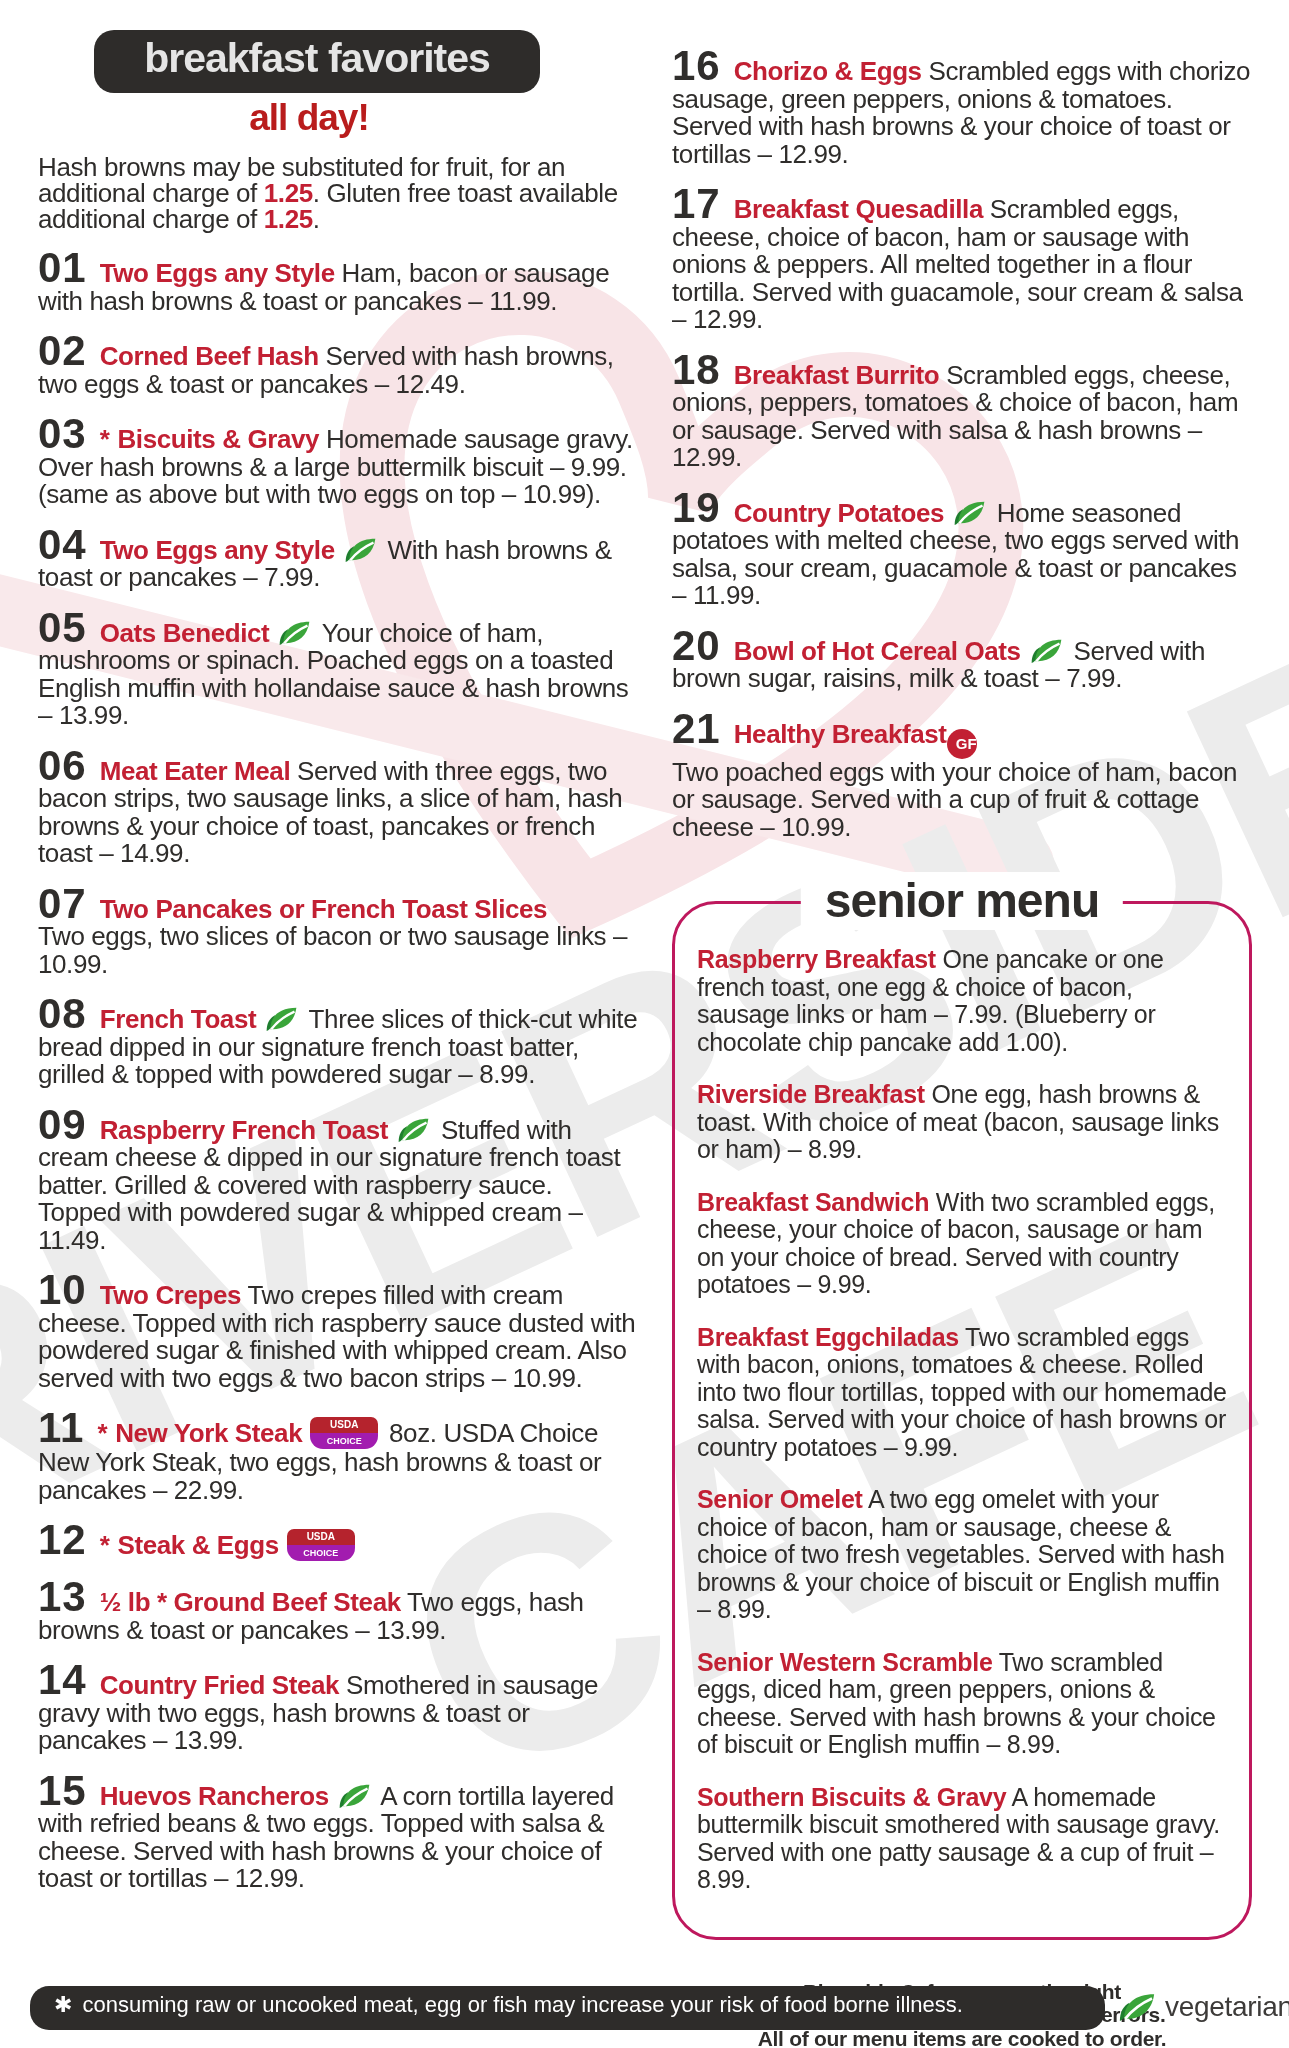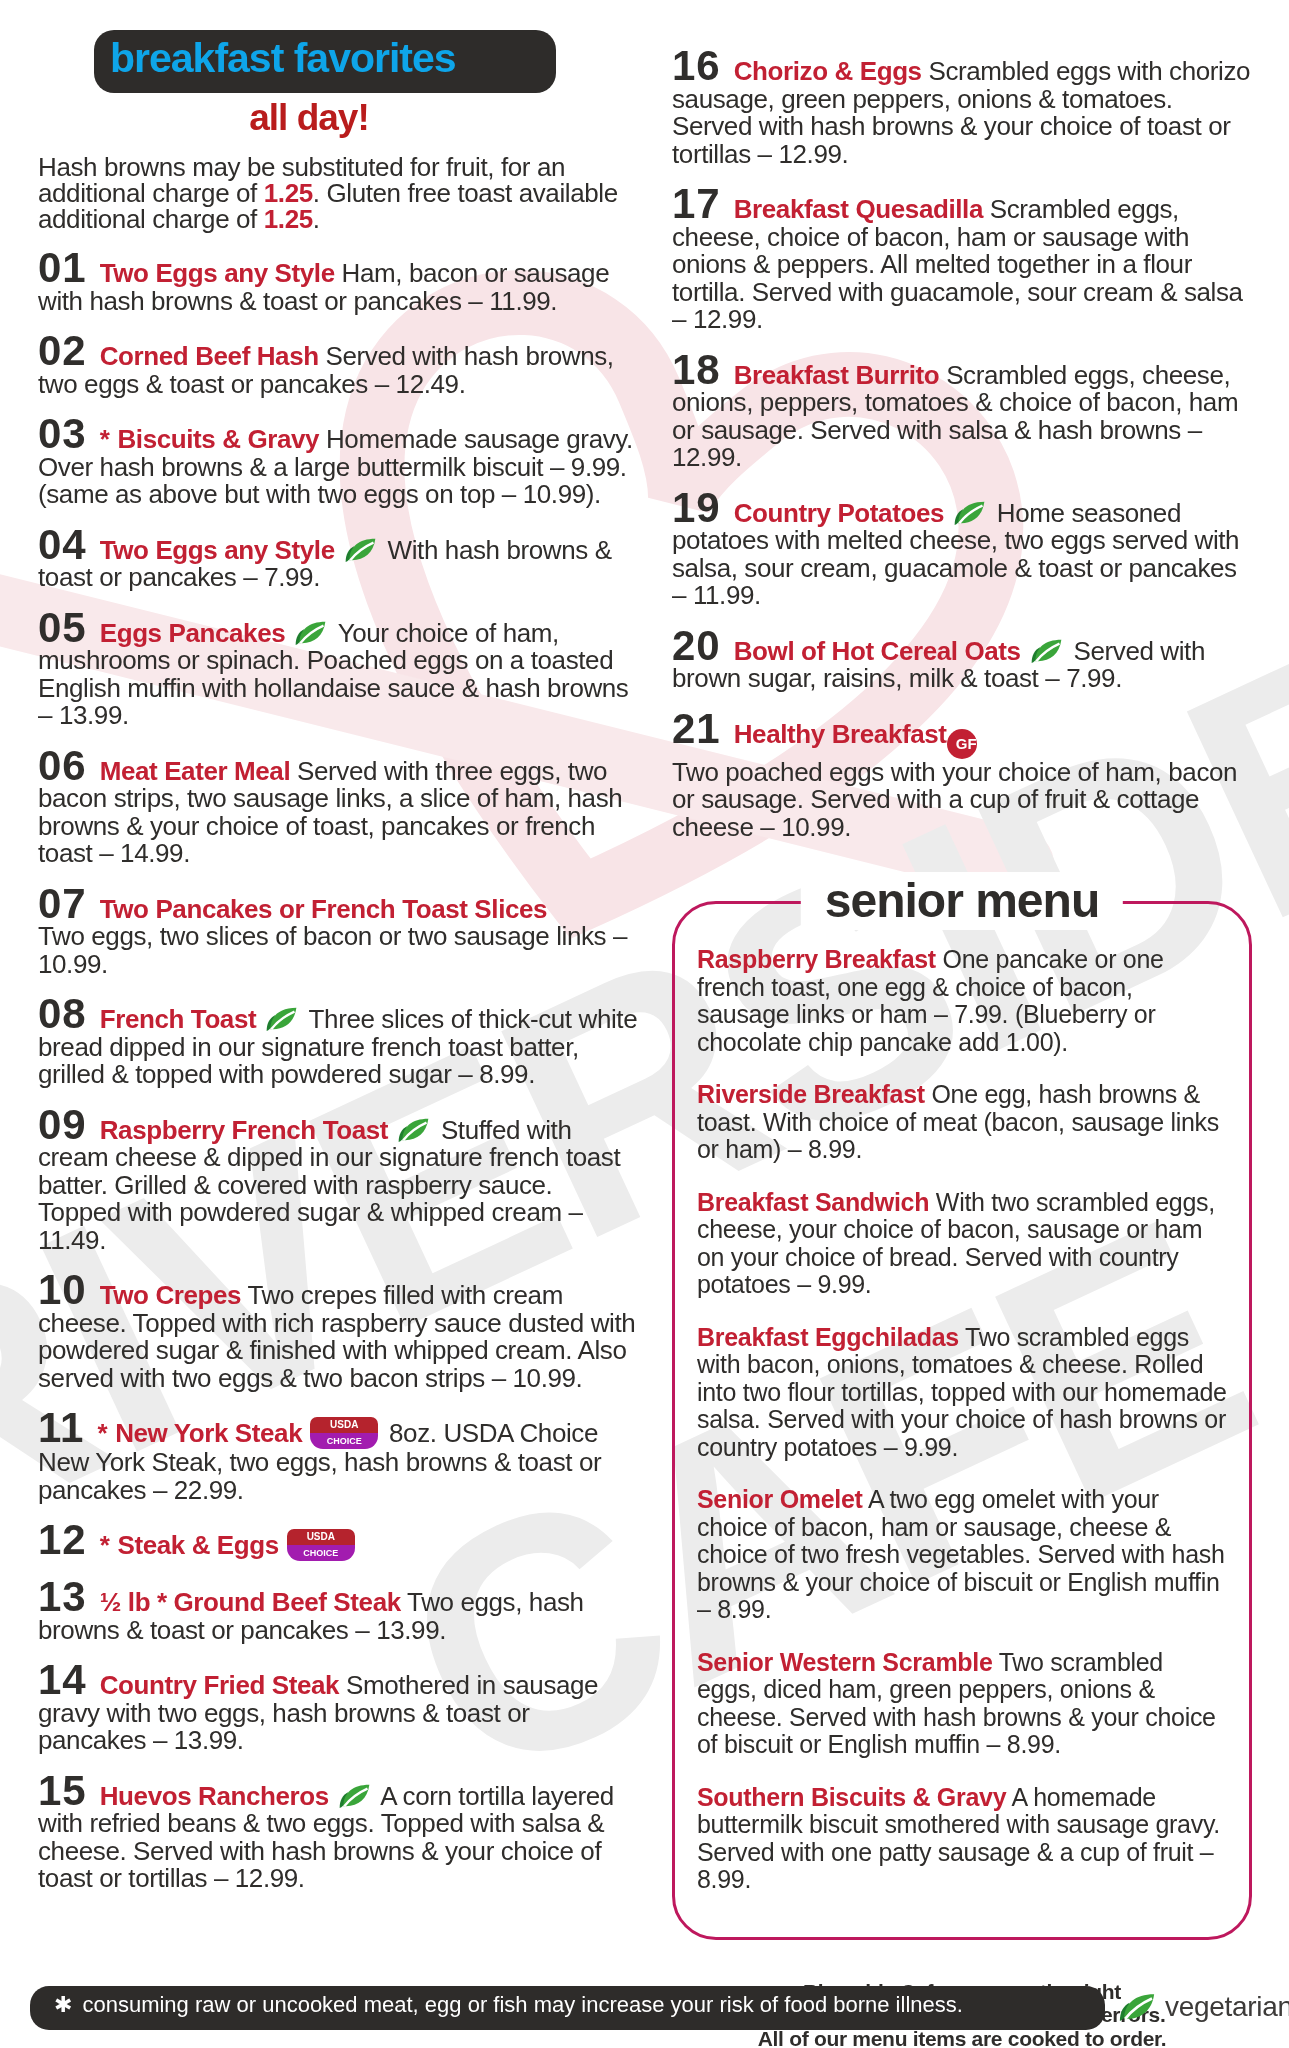--- a/index.html
+++ b/index.html
@@ -11,22 +11,22 @@
   .wm-1{font-size:330px;left:-140px;top:1290px;transform:rotate(-25deg);}
   .wm-2{font-size:330px;left:430px;top:1520px;transform:rotate(-25deg);}
   .heart-wm{position:absolute;left:250px;top:190px;width:810px;height:820px;z-index:0;transform:rotate(14deg);}
   .pink-band{position:absolute;left:-70px;top:700px;width:1140px;height:70px;background:#f9e9eb;
              border-radius:40px;transform:rotate(14deg);z-index:0;}
   
   .col{position:absolute;top:30px;z-index:2;}
   .col-left{left:38px;width:602px;}
   .col-right{left:672px;width:580px;}
   
-  .badge{width:430px;margin-left:56px;background:#2e2c2a;color:#0ea5e9;font-weight:bold;
-         font-size:41px;border-radius:20px;padding:5px 16px 11px;letter-spacing:-1px;}
+  .badge{width:430px;margin-left:56px;background:#2e2c2a;color:#e5e5e5;font-weight:bold;
+         font-size:41px;text-align:center;border-radius:20px;padding:5px 8px 11px;letter-spacing:-1px;}
   .allday{width:430px;margin-left:56px;text-align:center;color:#b91c1c;font-weight:bold;
           font-size:37px;margin-top:4px;letter-spacing:-1px;}
   .intro{font-size:26px;line-height:26px;margin:15px 0 0;letter-spacing:-0.4px;}
   .red{color:#c22033;font-weight:bold;}
   
   .item{font-size:26px;line-height:27.5px;margin:22px 0 0;letter-spacing:-0.4px;}
   .num{display:inline-block;font-size:42px;line-height:27px;font-weight:bold;color:#302e2c;
        margin-right:13px;letter-spacing:1px;}
   .ast{color:#c22033;font-weight:bold;margin-right:8px;}
   .title{color:#c22033;font-weight:bold;}
@@ -75,21 +75,21 @@
     <p class="intro" id="intro"><span>Hash browns may be substituted for fruit, for an additional charge of </span><span class="red">1.25</span><span>. Gluten free toast available additional charge of </span><span class="red">1.25</span><span>.</span></p>
     <div id="items-left">
         <p class="item"><span class="num">01</span><span class="title">Two Eggs any Style</span> <span class="desc">Ham, bacon or sausage with hash browns &amp; toast or pancakes – 11.99.</span></p>
         <p class="item"><span class="num">02</span><span class="title">Corned Beef Hash</span> <span class="desc">Served with hash browns, two eggs &amp; toast or pancakes – 12.49.</span></p>
         <p class="item"><span class="num">03</span><span class="ast">*</span><span class="title">Biscuits &amp; Gravy</span> <span class="desc">Homemade sausage gravy. Over hash browns &amp; a large buttermilk biscuit – 9.99. (same as above but with two eggs on top – 10.99).</span></p>
         <p class="item"><span class="num">04</span><span class="title">Two Eggs any Style</span><span class="leaf"><svg viewBox="0 0 34 28" width="100%" height="100%">
               <path d="M1 27 C1 19 4 13 10 10 C9 19 6 25 1 27 Z" fill="#1e7e2e"></path>
               <path d="M5 25 C5 11 15 2 33 2 C31 17 21 25 8 25 Z" fill="#3aa53a"></path>
               <path d="M6 25 C13 16 22 10 31 6" stroke="#ffffff" stroke-width="2.6" fill="none"></path>
             </svg></span> <span class="desc">With hash browns &amp; toast or pancakes – 7.99.</span></p>
-        <p class="item"><span class="num">05</span><span class="title">Eggs Pancakes</span><span class="leaf"><svg viewBox="0 0 34 28" width="100%" height="100%">
+        <p class="item"><span class="num">05</span><span class="title">Oats Benedict</span><span class="leaf"><svg viewBox="0 0 34 28" width="100%" height="100%">
               <path d="M1 27 C1 19 4 13 10 10 C9 19 6 25 1 27 Z" fill="#1e7e2e"></path>
               <path d="M5 25 C5 11 15 2 33 2 C31 17 21 25 8 25 Z" fill="#3aa53a"></path>
               <path d="M6 25 C13 16 22 10 31 6" stroke="#ffffff" stroke-width="2.6" fill="none"></path>
             </svg></span> <span class="desc">Your choice of ham, mushrooms or spinach. Poached eggs on a toasted English muffin with hollandaise sauce &amp; hash browns – 13.99.</span></p>
         <p class="item"><span class="num">06</span><span class="title">Meat Eater Meal</span> <span class="desc">Served with three eggs, two bacon strips, two sausage links, a slice of ham, hash browns &amp; your choice of toast, pancakes or french toast – 14.99.</span></p>
         <p class="item"><span class="num">07</span><span class="title">Two Pancakes or French Toast Slices</span><br><span class="desc">Two eggs, two slices of bacon or two sausage links – 10.99.</span></p>
         <p class="item"><span class="num">08</span><span class="title">French Toast</span><span class="leaf"><svg viewBox="0 0 34 28" width="100%" height="100%">
               <path d="M1 27 C1 19 4 13 10 10 C9 19 6 25 1 27 Z" fill="#1e7e2e"></path>
               <path d="M5 25 C5 11 15 2 33 2 C31 17 21 25 8 25 Z" fill="#3aa53a"></path>
               <path d="M6 25 C13 16 22 10 31 6" stroke="#ffffff" stroke-width="2.6" fill="none"></path>

